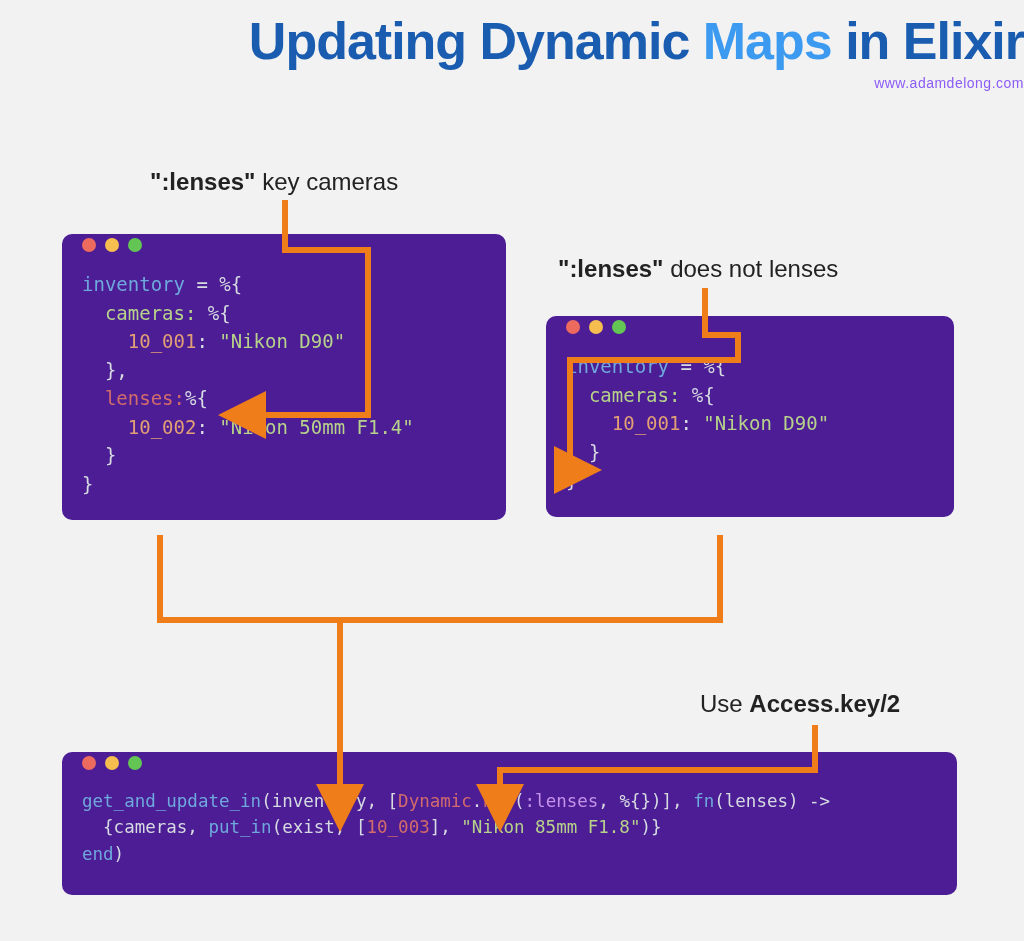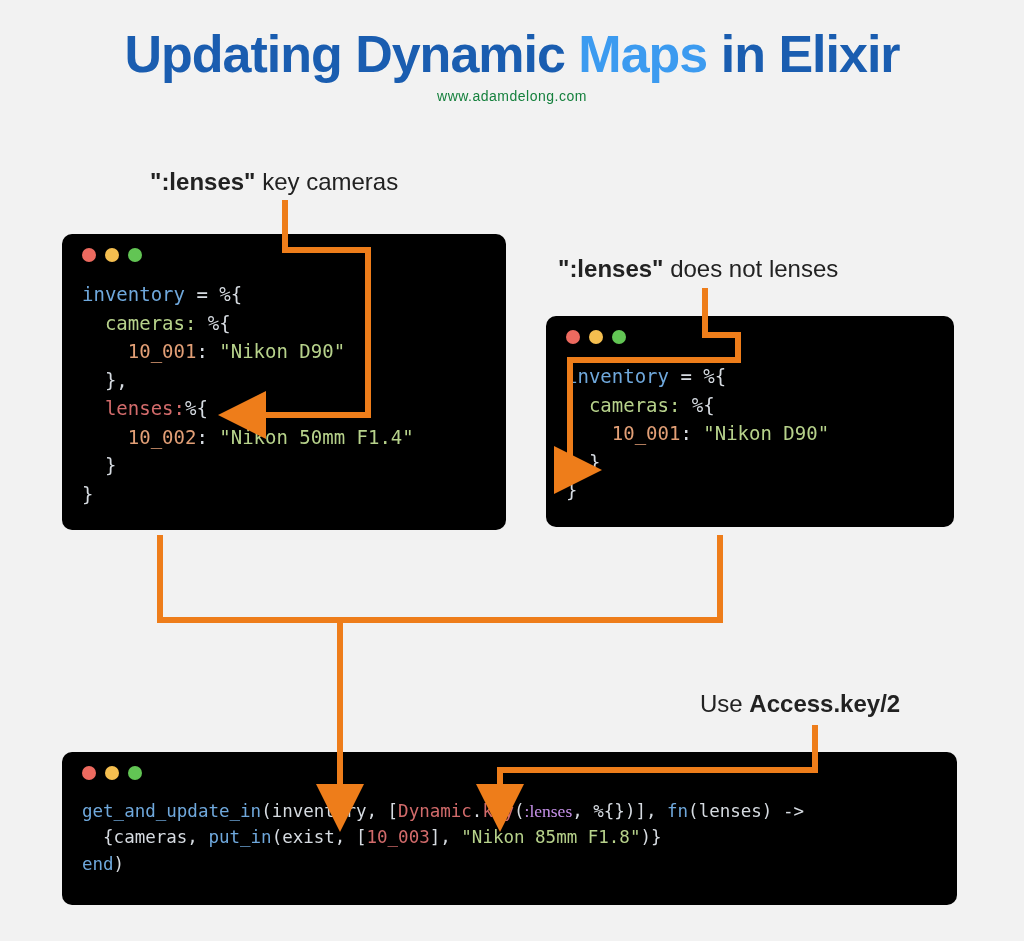--- a/index.html
+++ b/index.html
@@ -5,68 +5,68 @@
   * { box-sizing: border-box; margin: 0; padding: 0; }
   body {
     background: #f2f2f2;
     font-family: -apple-system, BlinkMacSystemFont, "Segoe UI", Helvetica, Arial, sans-serif;
     width: 1024px;
     height: 941px;
     position: relative;
     overflow: hidden;
   }
   .title-wrap {
-    text-align: center;
-    padding-top: 28px;
+    text-align: right;
+    padding-top: 15px;
   }
   .title {
     font-size: 52px;
     font-weight: 900;
     letter-spacing: -1px;
     line-height: 1;
   }
   .title .dark { color: #1a5db0; }
   .title .light { color: #3c9bf0; }
   .subtitle {
-    color: #15803d;
+    color: #8b5cf6;
     font-size: 14px;
     margin-top: 8px;
     letter-spacing: 0.5px;
   }
   .label {
     position: absolute;
     font-size: 24px;
     color: #222;
   }
   .label .bold { font-weight: 700; }
   .code-box {
     position: absolute;
-    background: #000000;
+    background: #4c1d95;
     border-radius: 10px;
-    padding: 14px 20px 22px 20px;
+    padding: 4px 20px 22px 20px;
   }
   .window-dots { display: flex; gap: 9px; margin-bottom: 18px; }
   .dot { width: 14px; height: 14px; border-radius: 50%; }
   .dot.red { background: #ed6a5f; }
   .dot.yellow { background: #f5be4f; }
   .dot.green { background: #62c554; }
   pre {
     font-family: "Menlo", "Consolas", monospace;
     color: #d6dbe1;
     font-size: 19px;
     line-height: 1.5;
     white-space: pre;
   }
   .c-var { color: #6fa8dc; }       
   .c-key { color: #b7d28b; }       
   .c-num { color: #e29f76; }       
   .c-str { color: #b7d28b; }       
   .c-op  { color: #d6dbe1; }       
   .c-hl  { color: #d26b6b; }       
-  .c-at  { color: #c792ea; font-family: Liberation Serif, serif; }       
+  .c-at  { color: #c792ea; }       
   .svg-layer {
     position: absolute;
     top: 0; left: 0;
     width: 1024px; height: 941px;
     pointer-events: none;
   }
   #box1 { left: 62px; top: 234px; width: 444px; }
   #box2 { left: 546px; top: 316px; width: 408px; }
   #box3 { left: 62px; top: 752px; width: 895px; padding-bottom: 28px; }
   #box3 pre { font-size: 17.5px; }

